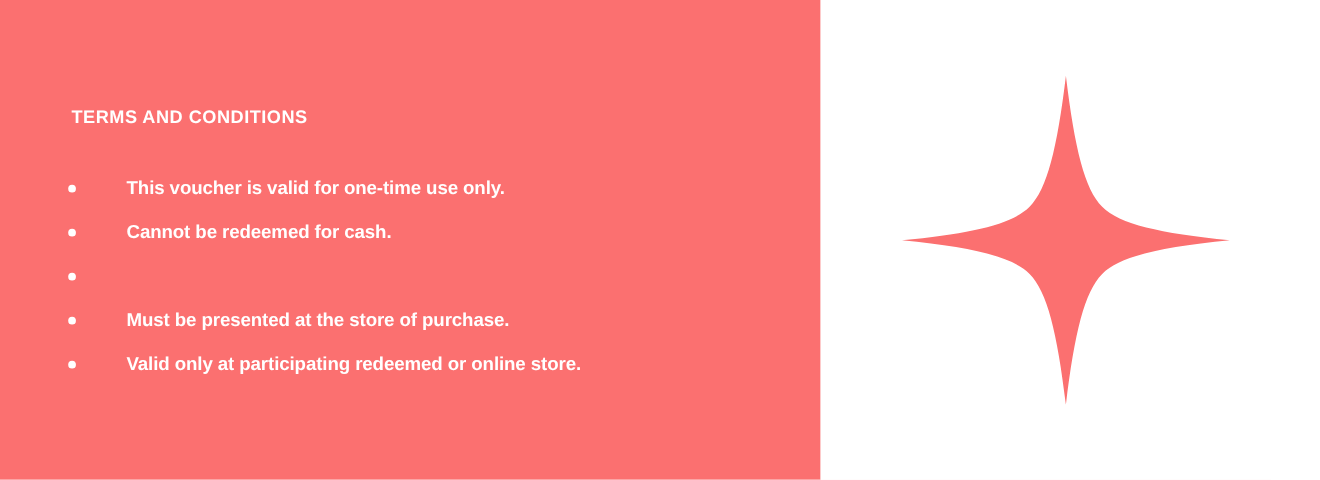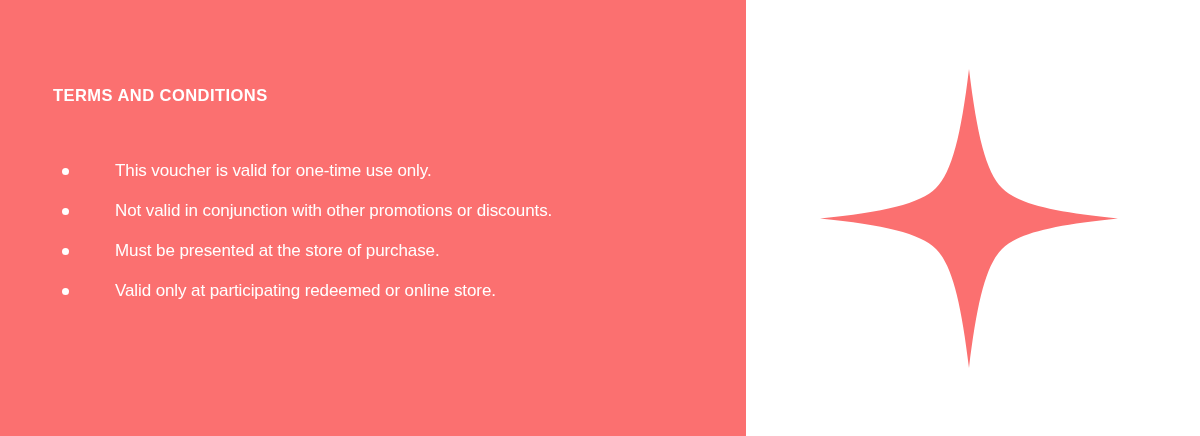--- a/index.html
+++ b/index.html
@@ -26,21 +26,21 @@
     top: 0;
     width: 746px;
     height: 436px;
     background: #fb7070;
     box-sizing: border-box;
   }
   #terms-heading {
     position: absolute;
     left: 53px;
     top: 85px;
-    margin: 0;
+    margin: 12px;
     color: #ffffff;
     font-family: "Liberation Sans", sans-serif;
     font-size: 16.5px;
     font-weight: bold;
     letter-spacing: 0.45px;
     line-height: 20px;
     white-space: nowrap;
   }
   #terms-list {
     position: absolute;
@@ -52,21 +52,21 @@
     width: 660px;
   }
   .term-item {
     position: relative;
     height: 40px;
     line-height: 40px;
     padding-left: 62px;
     color: #ffffff;
     font-family: "Liberation Sans", sans-serif;
     font-size: 17px;
-    font-weight: normal;
+    font-weight: bold;
     letter-spacing: -0.1px;
     white-space: nowrap;
   }
   .term-bullet {
     position: absolute;
     left: 9px;
     top: 50%;
     width: 7px;
     height: 7px;
     margin-top: -3.5px;
@@ -100,24 +100,27 @@
 
     <h2 id="terms-heading">TERMS AND CONDITIONS</h2>
 
     <ul id="terms-list">
 
       <li class="term-item">
         <span class="term-bullet"></span>
         <span>This voucher is valid for one-time use only.</span>
       </li>
 
+      <li class="term-item">
+        <span class="term-bullet"></span>
+        <span>Cannot be redeemed for cash.</span>
+      </li>
 
       <li class="term-item">
         <span class="term-bullet"></span>
-        <span>Not valid in conjunction with other promotions or discounts.</span>
       </li>
 
       <li class="term-item">
         <span class="term-bullet"></span>
         <span>Must be presented at the store of purchase.</span>
       </li>
 
       <li class="term-item">
         <span class="term-bullet"></span>
         <span>Valid only at participating redeemed or online store.</span>

